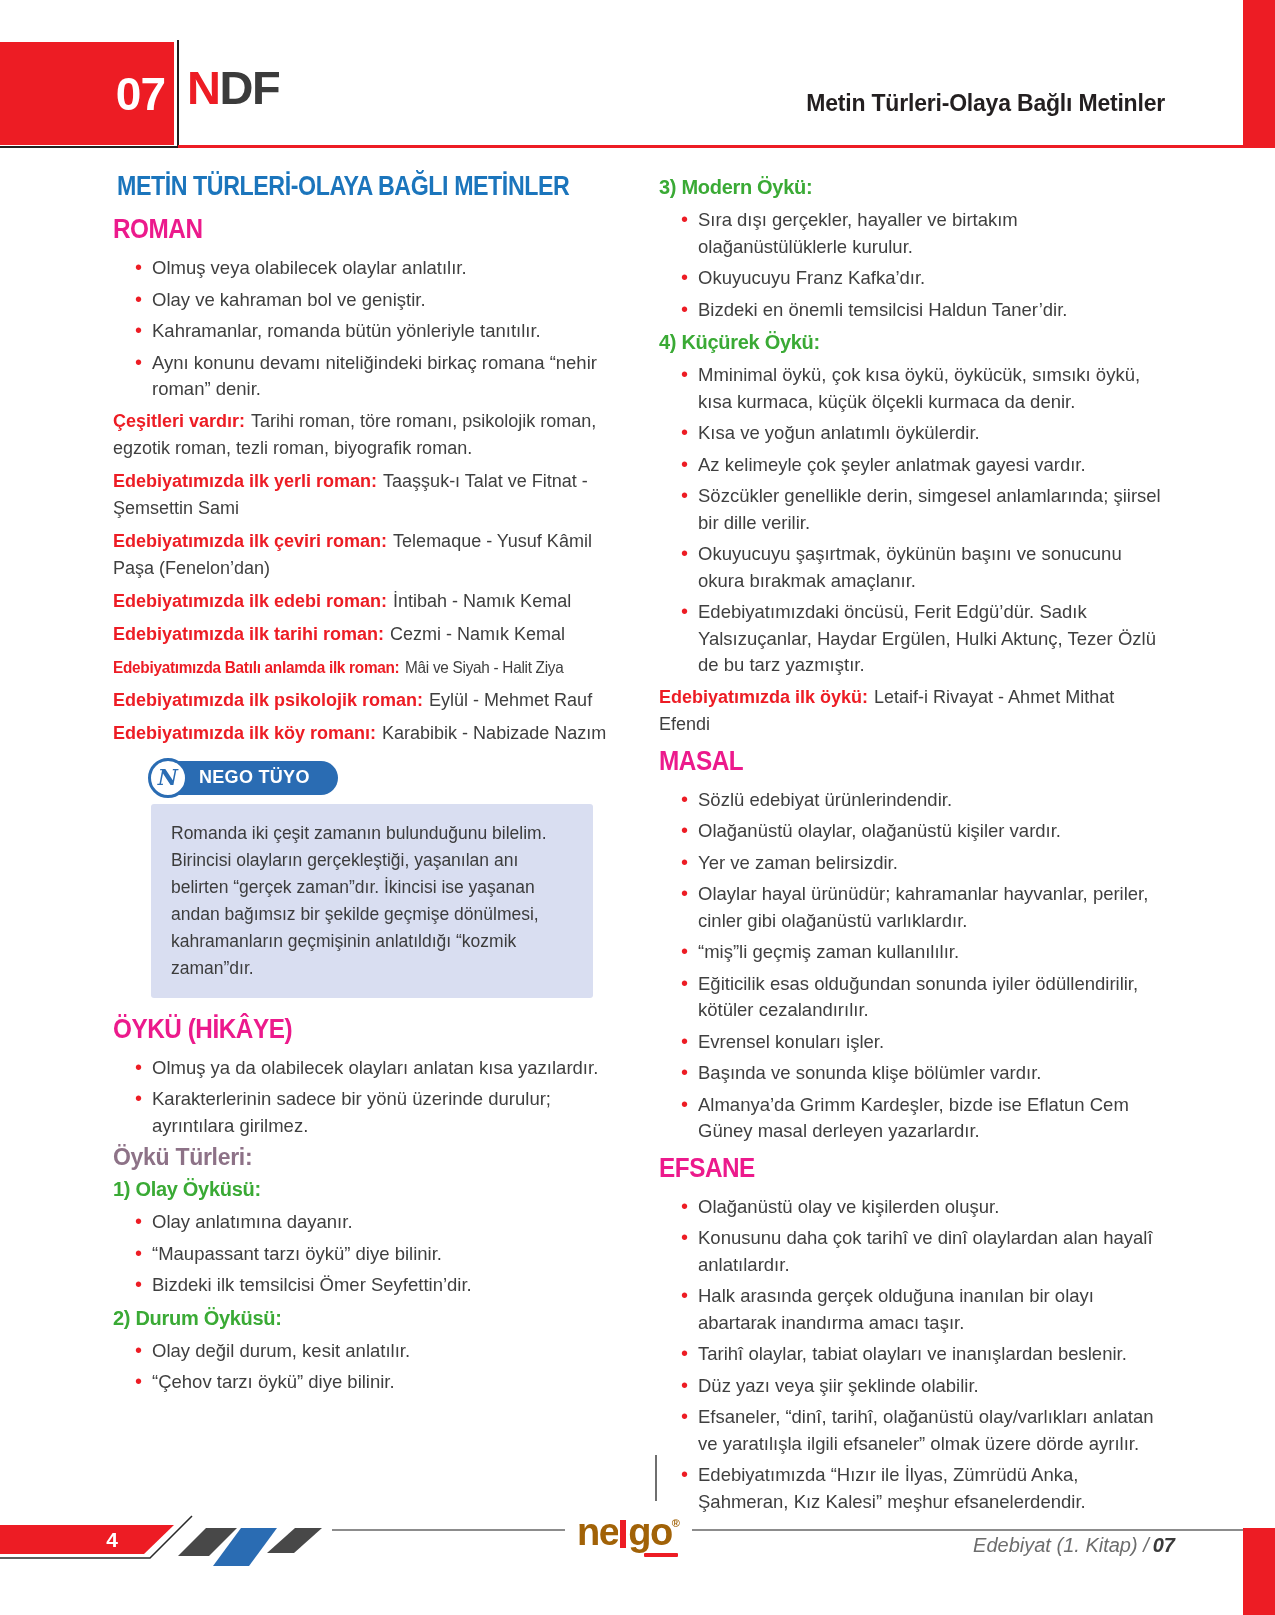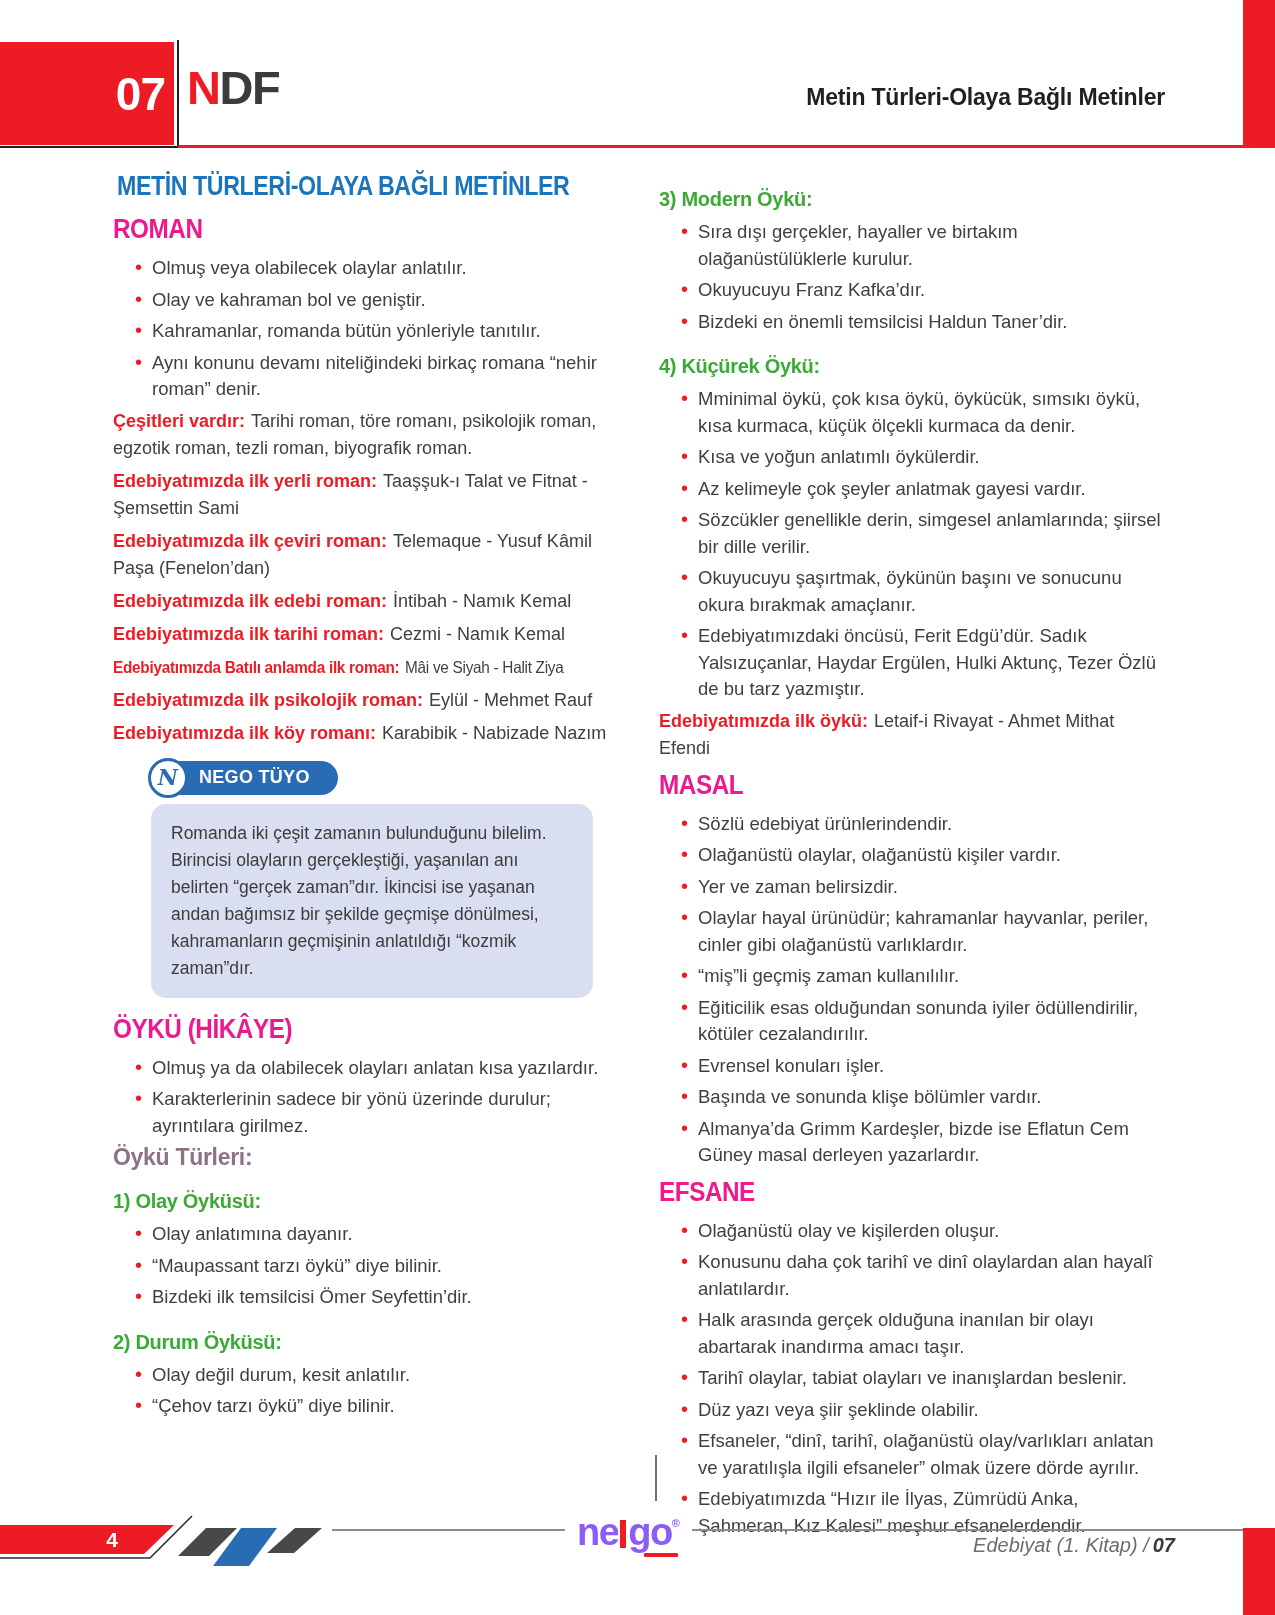--- a/index.html
+++ b/index.html
@@ -7,62 +7,62 @@
         font-family:"Liberation Sans",sans-serif;color:#3f3f3f;}
 
   
   .unit-box{position:absolute;left:0;top:42px;width:174px;height:103px;background:#ed1c24;
             display:flex;align-items:center;justify-content:flex-end;padding-right:9px;box-sizing:border-box;}
   .unit-number{color:#fff;font-size:46px;font-weight:bold;letter-spacing:-1px;}
   .header-vline{position:absolute;left:177px;top:40px;width:2px;height:107px;background:#231f20;}
   .brand{position:absolute;left:187px;top:60px;font-size:47px;font-weight:bold;letter-spacing:-1.5px;text-align:right;}
   .brand-n{color:#ed1c24;}
   .brand-df{color:#3b3b3b;}
-  .header-title{position:absolute;right:110px;top:84px;font-size:23px;font-weight:bold;color:#231f20;letter-spacing:-0.2px;}
+  .header-title{position:absolute;right:110px;top:90px;font-size:23px;font-weight:bold;color:#231f20;letter-spacing:-0.2px;}
   .header-blackline{position:absolute;left:0;top:146px;width:178px;height:2px;background:#231f20;}
   .header-redline{position:absolute;left:178px;top:145px;right:0;height:3px;background:#ed1c24;}
   .corner-bar-top{position:absolute;right:0;top:0;width:32px;height:145px;background:#ed1c24;}
   .corner-bar-bottom{position:absolute;right:0;top:1528px;width:32px;height:87px;background:#ed1c24;}
 
   
   .col{position:absolute;font-size:18.5px;line-height:26.5px;}
   .col-left{left:113px;top:170px;width:517px;}
   .col-right{left:659px;top:168px;width:505px;}
   .col-divider{position:absolute;left:655px;top:1455px;width:1.5px;height:74px;background:#6f6f6f;}
 
   h1.main-title{margin:0 4px 12px;font-size:27px;line-height:32px;color:#1b75bc;white-space:nowrap;}
   h1.main-title span{display:inline-block;transform:scaleX(0.86);transform-origin:0 50%;letter-spacing:-0.5px;}
   h2.section{margin:8px 0 10px;font-size:27px;line-height:31px;color:#ec1a8c;}
   h2.section span{display:inline-block;transform:scaleX(0.9);transform-origin:0 50%;letter-spacing:-0.5px;}
   h3.sub-mauve{margin:2px 0 4px;font-size:23px;line-height:26px;color:#8d7287;letter-spacing:-0.3px;}
-  h4.sub-green{margin:20px 0 8px;font-size:20px;line-height:23px;color:#3aaa35;letter-spacing:-0.3px;}
+  h4.sub-green{margin:8px 0 8px;font-size:20px;line-height:23px;color:#3aaa35;letter-spacing:-0.3px;}
   .mt{margin-top:14px;}
 
   ul.bullets{list-style:none;margin:0 0 4px;padding:0 0 0 39px;}
   ul.bullets li{position:relative;margin-bottom:5px;}
   ul.bullets li::before{content:"\2022";position:absolute;left:-17px;top:-1px;color:#ed1c24;font-size:20px;}
 
   p.fact{margin:0 0 6px;font-size:18px;line-height:27px;}
   p.fact strong{color:#ed1c24;margin-right:6px;}
   p.fact.fit{white-space:nowrap;font-size:16.5px;letter-spacing:-0.3px;transform:scaleX(0.93);transform-origin:0 50%;}
 
   
   .tip{margin:14px 0 16px 38px;width:442px;}
   .tip-badge{position:relative;display:inline-flex;align-items:center;height:34px;background:#2a6cb3;
              border-radius:17px;padding:0 28px 0 48px;color:#fff;font-weight:bold;font-size:18px;letter-spacing:0.3px;}
   .tip-badge-circle{position:absolute;left:-3px;top:-3px;width:40px;height:40px;background:#fff;
              border:3px solid #2a6cb3;border-radius:50%;box-sizing:border-box;display:flex;align-items:center;
              justify-content:center;color:#2a6cb3;font-family:"DejaVu Serif",serif;font-style:italic;font-size:22px;font-weight:bold;}
-  .tip-body{margin-top:9px;background:#d9def1;border-radius:15px;padding:16px 20px;font-size:17.5px;line-height:27px;color:#3c3c3c;}
+  .tip-body{margin-top:9px;background:#d9def1;border-radius:3px;padding:16px 20px;font-size:17.5px;line-height:27px;color:#3c3c3c;}
 
   
   .footer-line{position:absolute;left:332px;top:1529px;width:911px;height:1.5px;background:#8c8c8c;}
   .footer-shapes{position:absolute;left:0;top:1500px;}
   .logo{position:absolute;left:565px;top:1501px;z-index:2;background:#fff;padding:0 12px;
-        font-weight:bold;font-size:38px;color:#8b5cf6;letter-spacing:-1.5px;line-height:44px;}
+        font-weight:bold;font-size:38px;color:#a16207;letter-spacing:-1.5px;line-height:44px;}
   .logo-spine{display:inline-block;width:6px;height:28px;background:#ed1c24;border-left:2px solid #fff;
         border-right:2px solid #fff;vertical-align:-3px;}
   .logo sup{font-size:11px;vertical-align:18px;letter-spacing:0;}
   .logo-sub{position:absolute;right:14px;bottom:-3px;width:34px;height:4px;background:#ed1c24;border-radius:1px;}
   .footer-right{position:absolute;right:100px;top:1534px;font-style:italic;font-size:20px;color:#6d6d6d;}
   .footer-right b{color:#3a3a3a;font-style:italic;margin-left:4px;}
 </style>
 </head>
 <body>
 

